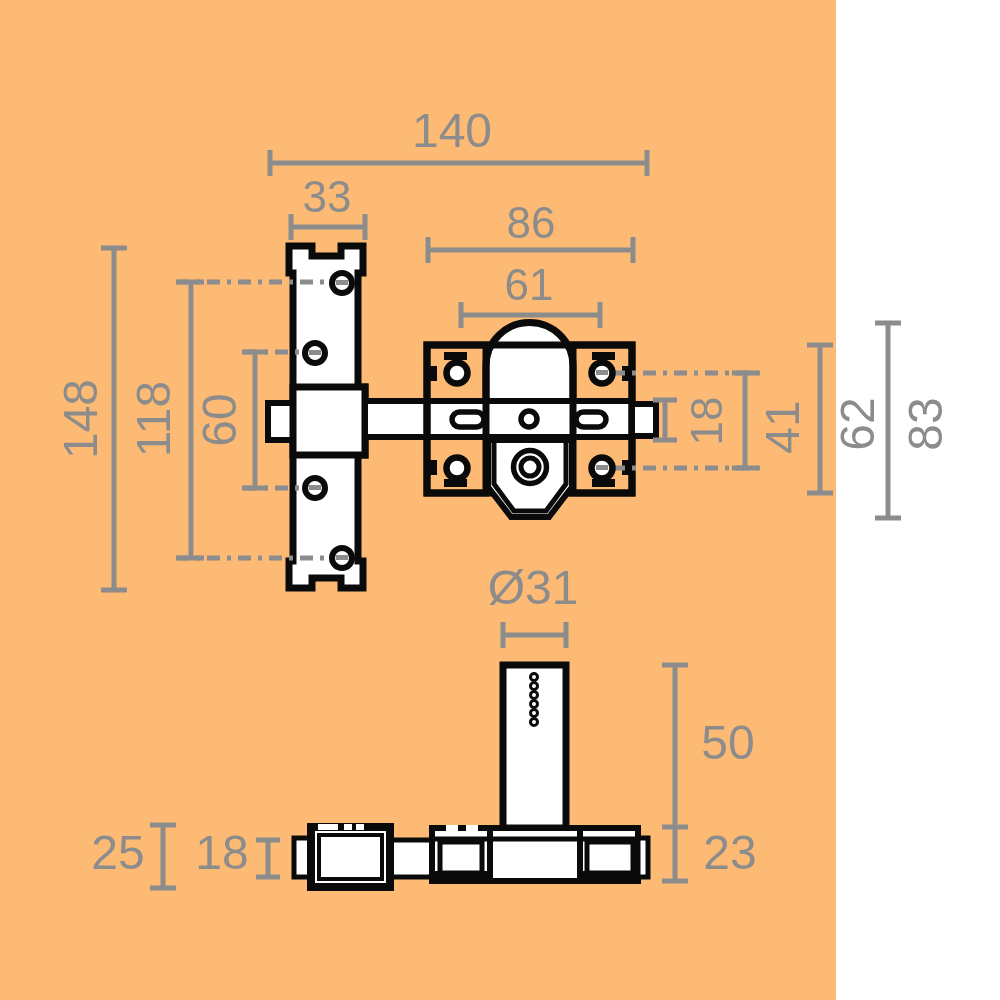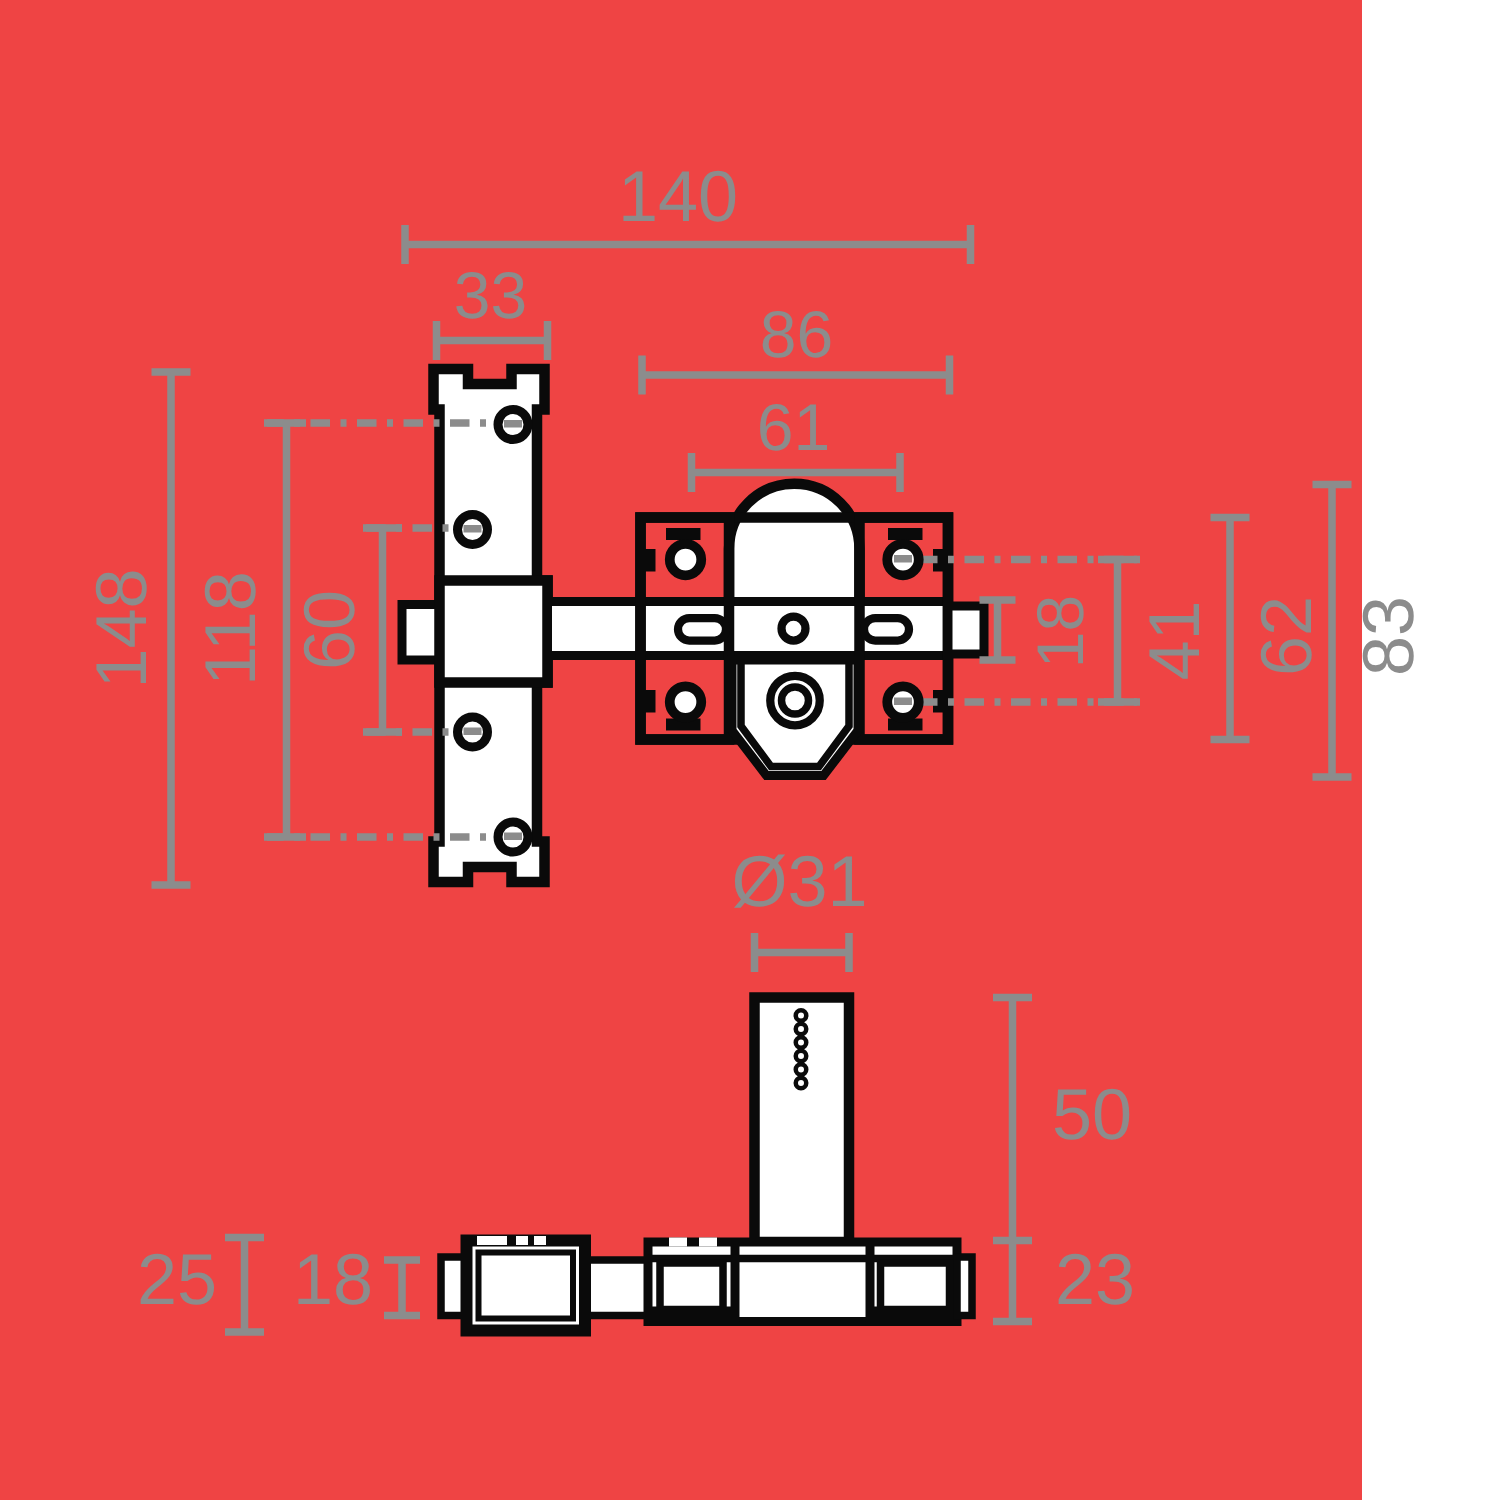--- a/index.html
+++ b/index.html
@@ -6,23 +6,23 @@
     margin: 0;
     padding: 0;
     background: #ffffff;
     width: 1000px;
     height: 1000px;
     overflow: hidden;
     font-family: "Liberation Sans", sans-serif;
   }
   #stage {
     position: relative;
-    width: 908px;
+    width: 836px;
     height: 1000px;
-    background: #ef4444;
+    background: #fdba74;
   }
   svg { display: block; }
   .outline { stroke: #0a0a0a; fill: #ffffff; }
   .outline-nf { stroke: #0a0a0a; fill: none; }
   .solid { fill: #0a0a0a; stroke: none; }
   .dimline { stroke: #8c8c8c; stroke-width: 5; fill: none; }
   .dashdot { stroke: #8c8c8c; stroke-width: 5; fill: none; stroke-dasharray: 13 7 4 7; }
   .graydash { fill: #8c8c8c; stroke: none; }
   .whitepatch { fill: #ffffff; stroke: none; }
   text.dim {

